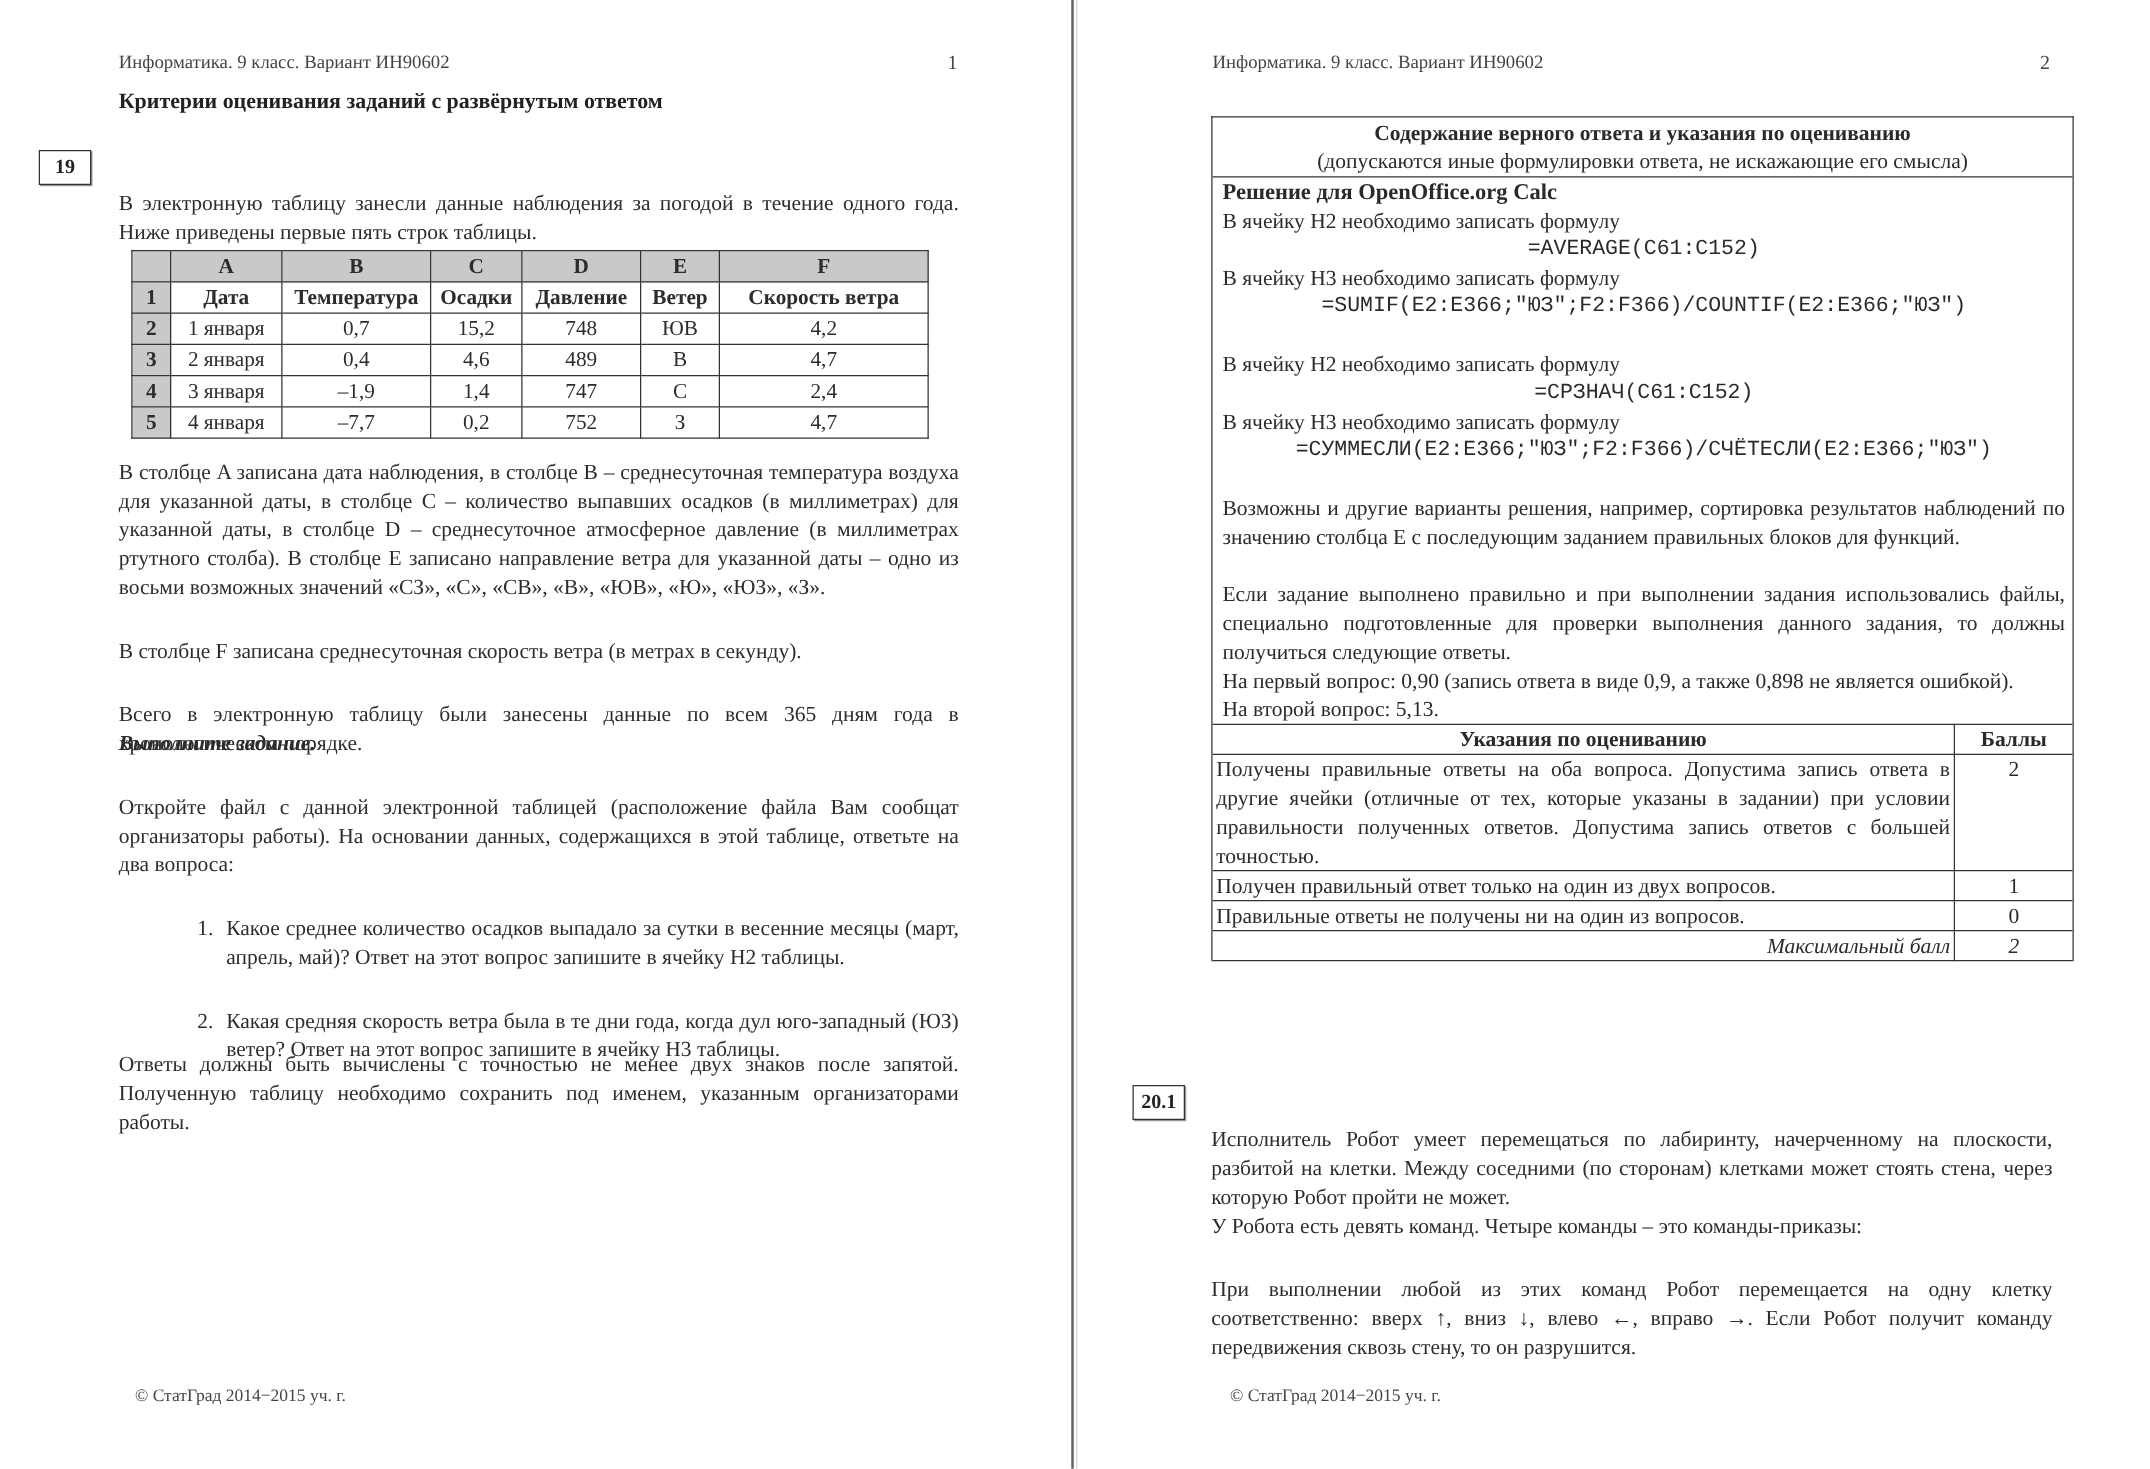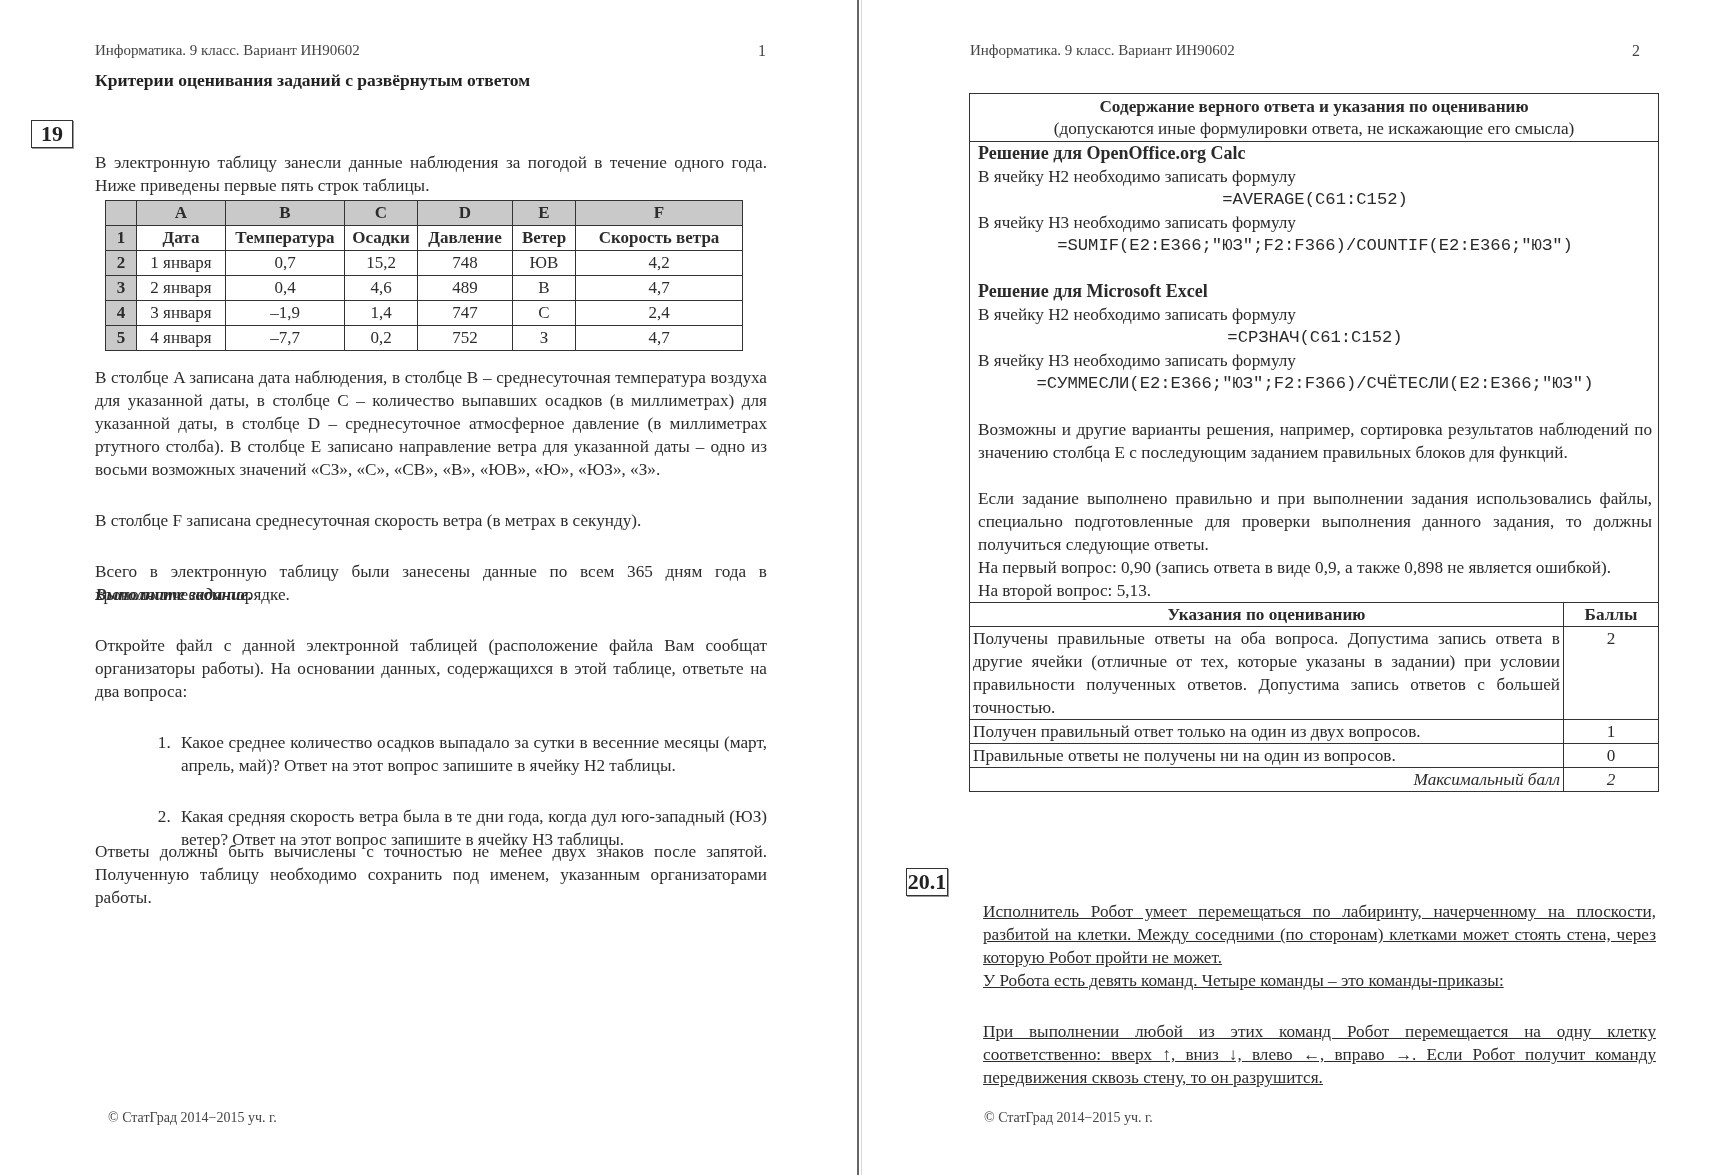--- a/index.html
+++ b/index.html
@@ -17,21 +17,21 @@
     .running-head { position: absolute; top: 42px; font-size: 15px; color: #444; }
     .page-num { position: absolute; top: 42px; font-size: 16px; color: #444; }
 
     .title-left {
       position: absolute; left: 95px; width: 672px; top: 70px;
       font-weight: bold; font-size: 17.5px; color: #222;
     }
 
     .task-num {
       position: absolute; border: 1.5px solid #333; font-weight: bold;
-      font-size: 22px; text-align: center; line-height: 26px; color: #222;
+      font-size: 16px; text-align: center; line-height: 26px; color: #222;
       box-shadow: 1px 1px 0 #999;
     }
     #task19-num { left: 31px; top: 120px; width: 40px; height: 26px; }
     #task20-num { left: 906px; top: 870px; width: 40px; height: 26px; }
 
     .para {
       position: absolute; font-size: 17.2px; line-height: 23px; text-align: justify;
       color: #2c2c2c;
     }
     .para p { margin: 0; }
@@ -79,21 +79,21 @@
       width: 100%; border-collapse: collapse; font-size: 17.2px; line-height: 23px;
     }
     table.grading td, table.grading th { border: 1.5px solid #333; padding: 0 3px; vertical-align: top; }
     table.grading tr > :first-child { border-left: none; }
     table.grading tr > :last-child { border-right: none; }
     table.grading th { font-weight: bold; text-align: center; }
     table.grading td.txt { text-align: justify; }
     table.grading td.pts { text-align: center; width: 88px; }
     table.grading td.max { text-align: right; font-style: italic; }
 
-    #task20-text { left: 121px; width: 673px; top: 872px; text-decoration: underline; }
+    #task20-text { left: 107px; width: 673px; top: 872px; }
     #task20-text .cmds { text-align: center; font-weight: bold; margin: 7px 0 6px; word-spacing: 18px; }
   </style>
 </head>
 <body>
 
 <div class="page" id="page-left">
   <div class="running-head" style="left:95px;">Информатика. 9 класс. Вариант ИН90602</div>
   <div class="page-num" style="left:758px;">1</div>
   <div class="title-left">Критерии оценивания заданий с развёрнутым ответом</div>
 
@@ -196,21 +196,20 @@
       <div class="h1">Содержание верного ответа и указания по оцениванию</div>
       <div>(допускаются иные формулировки ответа, не искажающие его смысла)</div>
     </div>
     <div class="box-body">
       <p class="sol-title">Решение для OpenOffice.org Calc</p>
       <p>В ячейку H2 необходимо записать формулу</p>
       <p class="formula">=AVERAGE(C61:C152)</p>
       <p>В ячейку H3 необходимо записать формулу</p>
       <p class="formula">=SUMIF(E2:E366;"ЮЗ";F2:F366)/COUNTIF(E2:E366;"ЮЗ")</p>
       <div class="gap"></div>
-      <p class="sol-title">Решение для Microsoft Excel</p>
       <p>В ячейку H2 необходимо записать формулу</p>
       <p class="formula">=СРЗНАЧ(C61:C152)</p>
       <p>В ячейку H3 необходимо записать формулу</p>
       <p class="formula">=СУММЕСЛИ(E2:E366;"ЮЗ";F2:F366)/СЧЁТЕСЛИ(E2:E366;"ЮЗ")</p>
       <div class="gap"></div>
       <p class="last">Возможны и другие  варианты решения, например, сортировка результатов наблюдений по значению столбца E с последующим заданием правильных блоков для функций.</p>
       <div class="gap"></div>
       <p class="last" style="text-align-last:left">Если задание выполнено правильно и при выполнении задания использовались файлы, специально подготовленные для проверки выполнения данного задания, то должны получиться следующие ответы.</p>
       <p style="text-align-last:left">На первый вопрос: 0,90 (запись ответа в виде 0,9, а  также 0,898 не является ошибкой).</p>
       <p>На второй вопрос: 5,13.</p>

